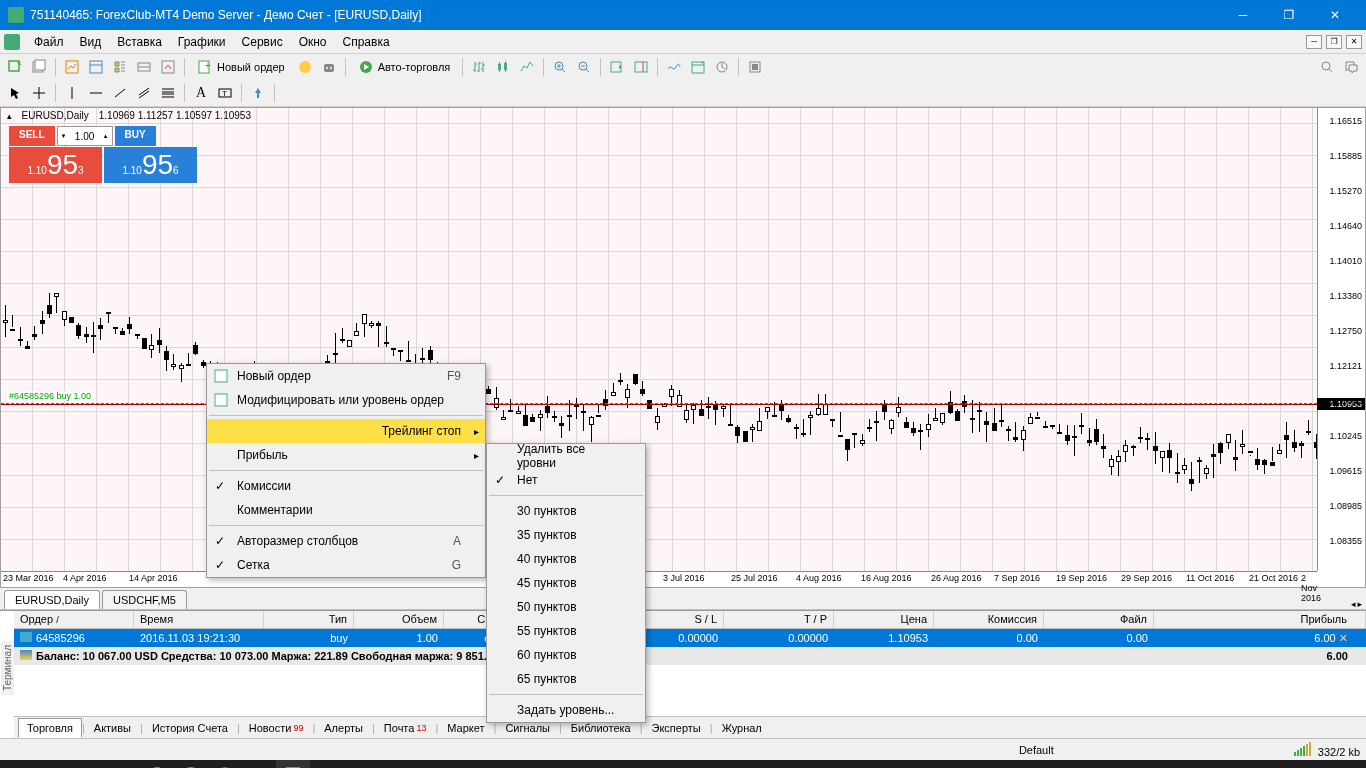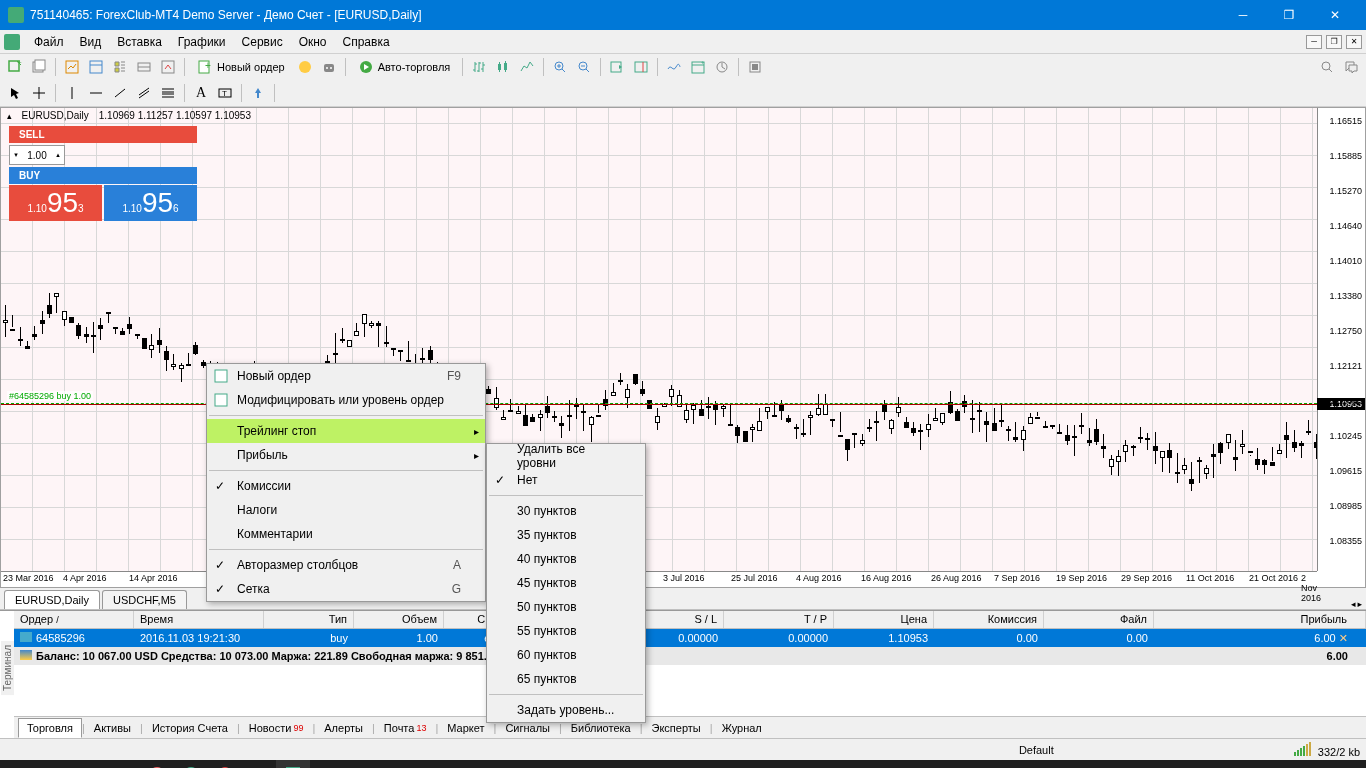--- a/index.html
+++ b/index.html
@@ -28,21 +28,21 @@
 .tb-tf { width: 26px; height: 20px; display: flex; align-items: center; justify-content: center; font-size: 10px; cursor: pointer; border: 1px solid transparent; }
 .tb-tf.active { background: #d8e6f2; border-color: #7eb4ea; }
 
 
 .chart-container { position: relative; height: 481px; background: #fff; border: 1px solid #a0a0a0; }
 .chart-bg { position: absolute; inset: 0; right: 48px; bottom: 16px; background: repeating-linear-gradient(0deg, transparent, transparent 31px, #d8d8d8 31px, #d8d8d8 32px), repeating-linear-gradient(90deg, transparent, transparent 31px, #d8d8d8 31px, #d8d8d8 32px), #fef5f7; }
 .chart-info { position: absolute; top: 2px; left: 6px; font-size: 10px; color: #000; z-index: 2; display: flex; gap: 10px; align-items: center; }
 .chart-info .arrow { font-size: 9px; }
 
 .trade-panel { position: absolute; top: 18px; left: 8px; z-index: 3; }
-.trade-top { display: flex; gap: 2px; flex-direction: column; }
+.trade-top { display: flex; gap: 2px; }
 .trade-btn { padding: 3px 10px; color: #fff; font-size: 10px; font-weight: bold; cursor: pointer; }
 .trade-btn.sell { background: #e84c3d; }
 .trade-btn.buy { background: #2980d9; }
 .trade-vol { width: 56px; height: 20px; border: 1px solid #999; background: #fff; display: flex; align-items: center; }
 .trade-vol .arrow-btn { width: 12px; font-size: 7px; text-align: center; cursor: pointer; }
 .trade-vol .vol-val { flex: 1; text-align: center; font-size: 10px; }
 .trade-prices { display: flex; gap: 2px; margin-top: 1px; }
 .price-box { width: 93px; height: 36px; color: #fff; display: flex; align-items: baseline; justify-content: center; padding-top: 4px; cursor: pointer; }
 .price-box.sell { background: #e84c3d; }
 .price-box.buy { background: #2980d9; }
@@ -95,21 +95,21 @@
 
 .taskbar { height: 30px; background: #1f1f1f; display: flex; align-items: center; color: #fff; font-size: 11px; }
 .taskbar .start { width: 38px; height: 30px; display: flex; align-items: center; justify-content: center; cursor: pointer; }
 .taskbar .task-icon { width: 34px; height: 30px; display: flex; align-items: center; justify-content: center; cursor: pointer; }
 .taskbar .task-icon.active { border-bottom: 2px solid #76b9ed; background: #333; }
 .taskbar .tray { margin-left: auto; display: flex; align-items: center; gap: 8px; padding-right: 8px; }
 
 
 .context-menu { position: absolute; background: #f0f0f0; border: 1px solid #999; box-shadow: 2px 2px 6px rgba(0,0,0,0.3); font-size: 12px; z-index: 100; }
 .ctx-item { height: 24px; display: flex; align-items: center; padding: 0 24px 0 30px; cursor: pointer; position: relative; }
-.ctx-item:hover, .ctx-item.highlighted { background: #bef264; }
+.ctx-item:hover, .ctx-item.highlighted { background: #fde047; justify-content: flex-end; }
 .ctx-item .check { position: absolute; left: 8px; font-size: 12px; }
 .ctx-item .icon { position: absolute; left: 6px; width: 16px; height: 16px; }
 .ctx-item .shortcut { margin-left: auto; padding-left: 20px; color: #555; }
 .ctx-item .arrow { position: absolute; right: 6px; font-size: 10px; }
 .ctx-sep { height: 1px; background: #c0c0c0; margin: 3px 2px; }
 
 .col-order { width: 120px; }
 .col-time { width: 130px; text-align: left; }
 .col-type { width: 90px; text-align: right; }
 .col-vol { width: 90px; text-align: right; }
@@ -973,23 +973,20 @@
     <div class="ctx-item">
       <span>Прибыль</span>
       <span class="arrow">▸</span>
     </div>
     <div class="ctx-sep"></div>
     <div class="ctx-item">
       <span class="check">✓</span>
       <span>Комиссии</span>
     </div>
     <div class="ctx-item">
-      <span>Налоги</span>
-    </div>
-    <div class="ctx-item">
       <span>Комментарии</span>
     </div>
     <div class="ctx-sep"></div>
     <div class="ctx-item">
       <span class="check">✓</span>
       <span>Авторазмер столбцов</span>
       <span class="shortcut">A</span>
     </div>
     <div class="ctx-item">
       <span class="check">✓</span>

